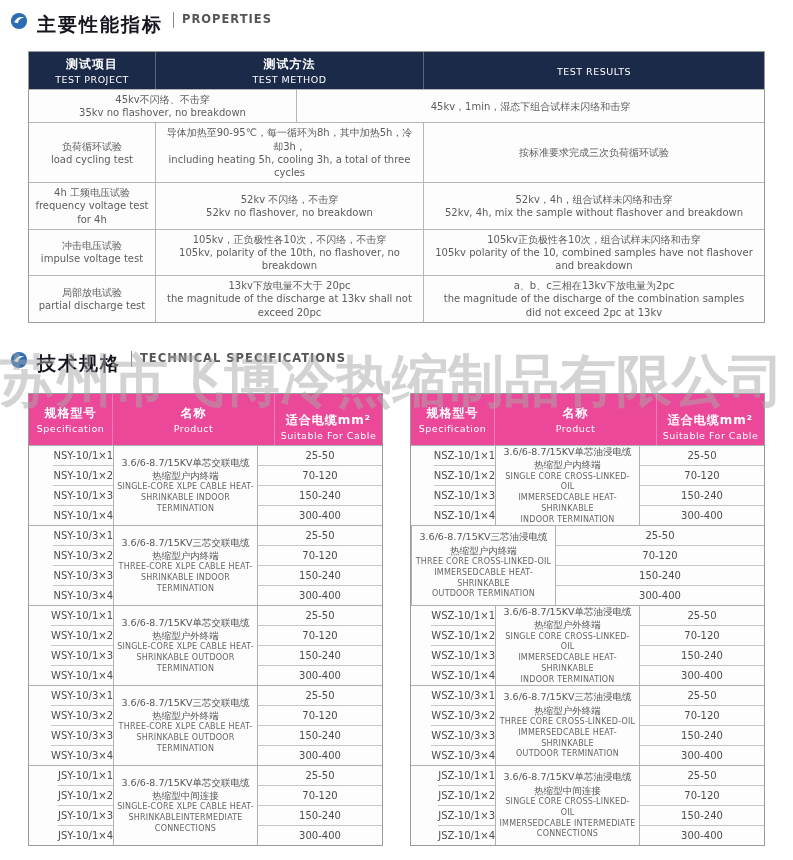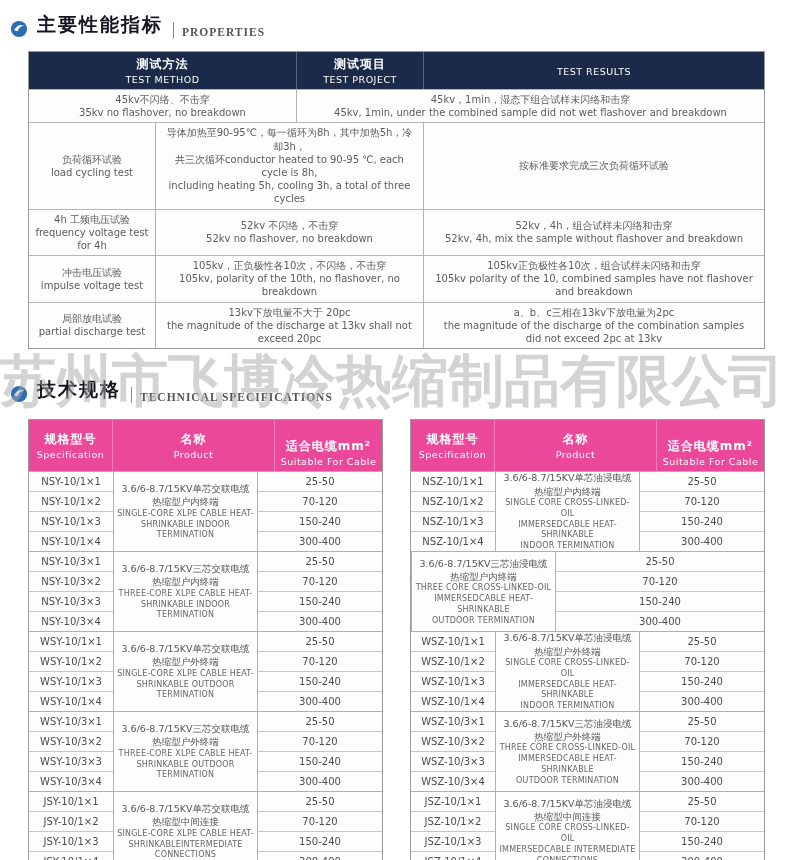--- a/index.html
+++ b/index.html
@@ -1,20 +1,20 @@
 <!DOCTYPE html>
 <html><head>
 <meta charset="utf-8">
 <style>
   * { margin:0; padding:0; box-sizing:border-box; }
   html,body { width:793px; background:#ffffff; font-family:"DejaVu Sans","Liberation Sans",sans-serif; }
   body { height:860px; position:relative; overflow:hidden; padding:12px 28px 0 28px; }
 
   
-  .section-header { display:flex; align-items:flex-end; margin-left:-18px;font-family:Liberation Serif, serif; }
+  .section-header { display:flex; align-items:flex-start; margin-left:-18px; }
   .bullet { width:18px; height:18px; margin-right:9px; flex:0 0 auto; }
   .title-zh { font-size:19px; font-weight:bold; color:#15151f; letter-spacing:2px; }
   .title-divider { width:1px; height:16px; background:#8a8a8a; margin:0 8px 0 10px; }
   .title-en { font-size:11.5px; color:#555; letter-spacing:1px; font-weight:bold; }
 
   
   .prop-table { margin-top:13px; border:1px solid #9a9a9a; background:#fdfdfd; }
   .prop-header { display:flex; background:#1c2a4a; color:#fff; }
   .p-hcell { display:flex; flex-direction:column; justify-content:center; text-align:center;
              padding:4px 2px; border-right:1px solid rgba(255,255,255,0.28); }
@@ -35,21 +35,21 @@
   .spec-table { width:355px; flex:0 0 auto; border:1px solid #9a9a9a; background:#fdfdfd; }
   .spec-header { display:flex; background:#ec4899; color:#fff; }
   .s-hcell { display:flex; flex-direction:column; justify-content:center; text-align:center;
              padding:4px 1px; border-right:1px solid rgba(255,255,255,0.28); }
   .s-hcell:last-child { border-right:none;margin-top:14px; }
   .s1 { width:84px; flex:0 0 auto; }
   .s2 { width:162px; flex:0 0 auto; }
   .s3 { flex:1; }
   .spec-group { display:flex; height:80px; border-top:1px solid #b0b0b0; }
   .col-models, .col-cables { display:flex; flex-direction:column; }
-  .col-models { width:84px; flex:0 0 auto; }
+  .col-models { width:84px; flex:0 0 auto;align-items:flex-end; }
   .col-cables { flex:1; }
   .m-cell, .cab-cell { flex:1; display:flex; align-items:center; justify-content:center;
                        font-size:10px; color:#4c4c4c; border-top:1px solid #c6c6c6; }
   .m-cell:first-child, .cab-cell:first-child { border-top:none; }
   .col-product { width:145px; flex:0 0 auto; border-left:1px solid #b0b0b0; border-right:1px solid #b0b0b0;
                  display:flex; flex-direction:column; align-items:center; justify-content:center;
                  text-align:center; padding:2px 3px; }
   .pn-zh { font-size:9.5px; color:#555; line-height:1.4; }
   .pn-en { font-size:8px; color:#666; line-height:1.35; letter-spacing:0.2px; }
 
@@ -70,51 +70,49 @@
       <path d="M4.5 11.5 Q9 3.5 16 6.5 Q10.5 6.5 8.5 12.5 Z" fill="#ffffff"></path>
     </svg>
   </span>
   <span class="title-zh">主要性能指标</span>
   <span class="title-divider"></span>
   <span class="title-en">PROPERTIES</span>
 </div>
 
 <div class="prop-table">
   <div class="prop-header">
+    <div class="p-hcell c1">
+      <span class="hzh">测试项目</span>
+      <span class="hen">TEST PROJECT</span>
+    </div>
     <div class="p-hcell c2">
       <span class="hzh">测试方法</span>
       <span class="hen">TEST METHOD</span>
-    </div>
-    <div class="p-hcell c1">
-      <span class="hzh">测试项目</span>
-      <span class="hen">TEST PROJECT</span>
     </div>
     <div class="p-hcell c3">
       <span class="hen">TEST RESULTS</span>
     </div>
   </div>
   <div>
       <div class="prop-row">
         <div class="prop-cell c2">
           <div class="text-line">45kv不闪络、不击穿</div>
           <div class="text-line">35kv no flashover, no breakdown</div>
         </div>
         <div class="prop-cell c3">
           <div class="text-line">45kv，1min，湿态下组合试样未闪络和击穿</div>
-          <div class="text-line">45kv, 1min, under the combined sample did not wet flashover and breakdown</div>
         </div>
       </div>
       <div class="prop-row">
         <div class="prop-cell c1">
           <div class="text-line">负荷循环试验</div>
           <div class="text-line">load cycling test</div>
         </div>
         <div class="prop-cell c2">
           <div class="text-line">导体加热至90-95℃，每一循环为8h，其中加热5h，冷却3h，</div>
-          <div class="text-line">共三次循环conductor heated to 90-95 ℃, each cycle is 8h,</div>
           <div class="text-line">including heating 5h, cooling 3h, a total of three cycles</div>
         </div>
         <div class="prop-cell c3">
           <div class="text-line">按标准要求完成三次负荷循环试验</div>
         </div>
       </div>
       <div class="prop-row">
         <div class="prop-cell c1">
           <div class="text-line">4h 工频电压试验</div>
           <div class="text-line">frequency voltage test  for 4h</div>

